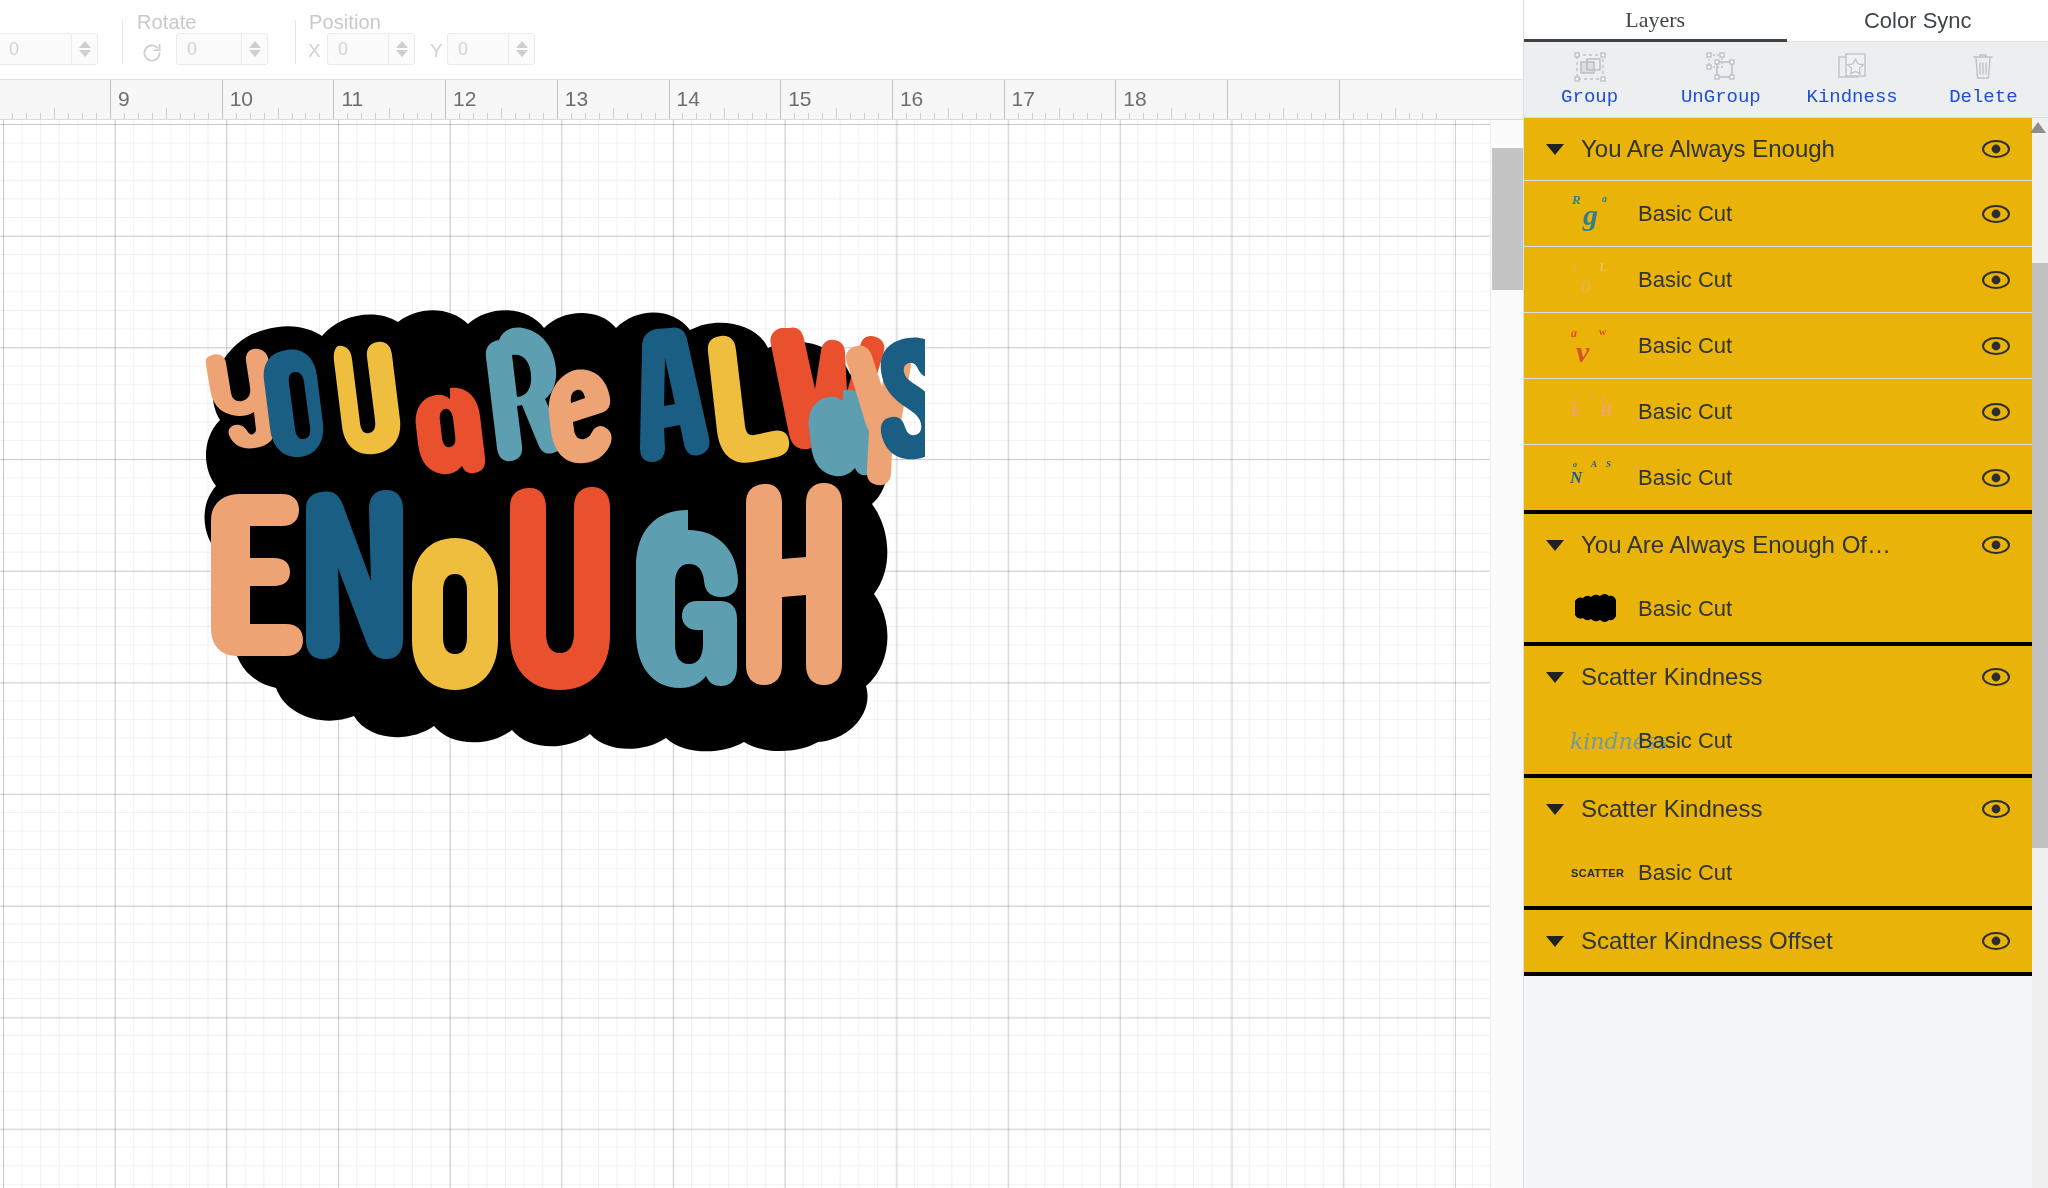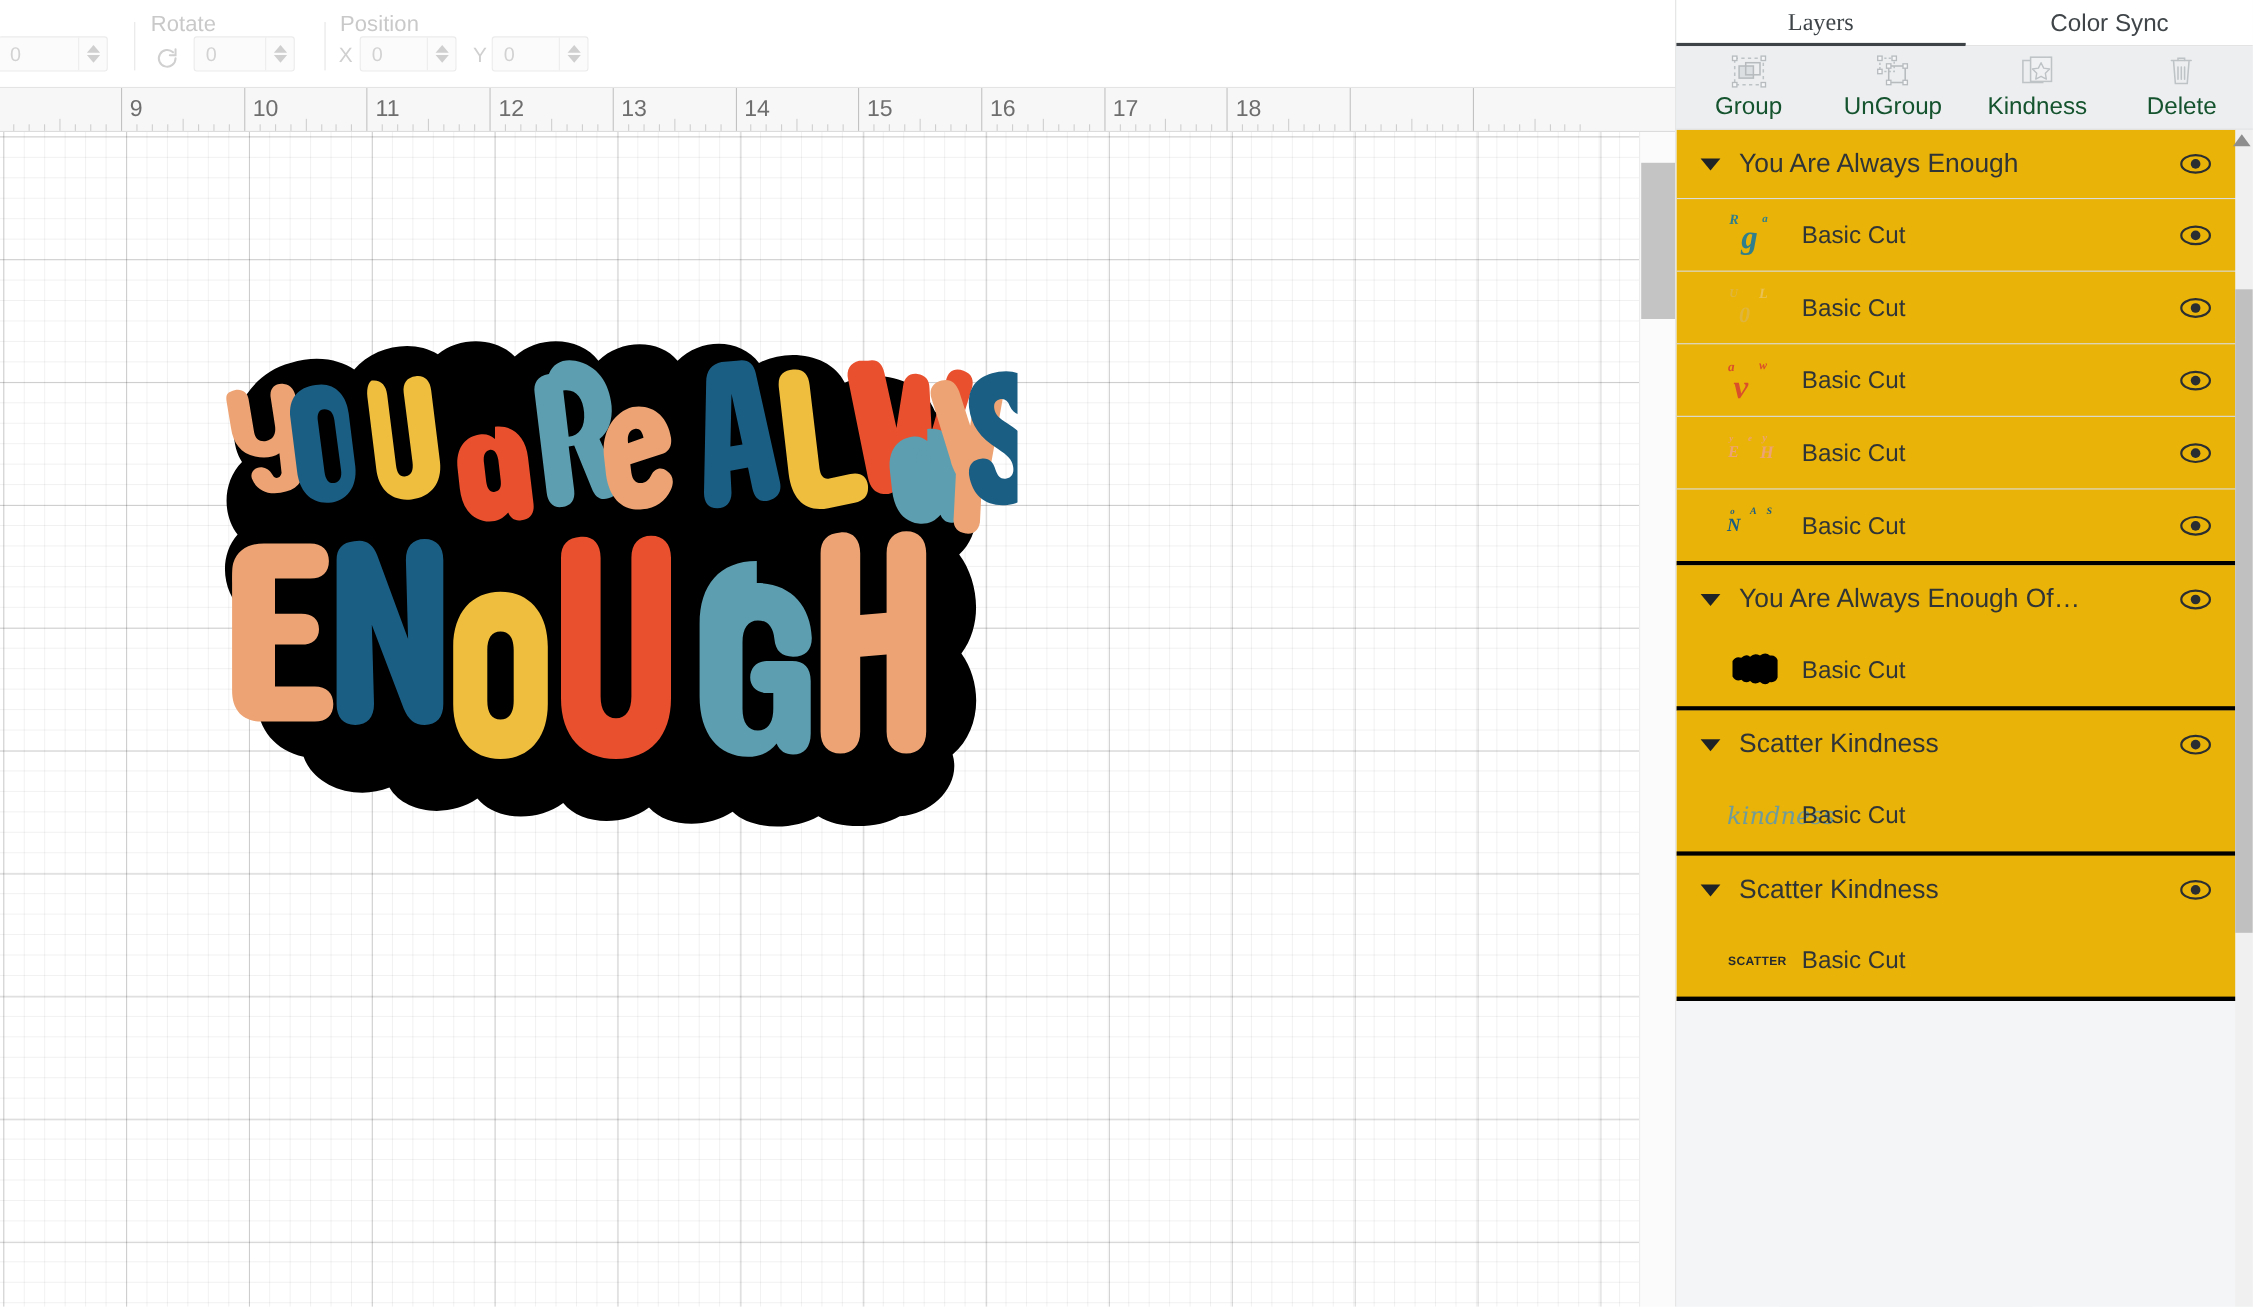--- a/index.html
+++ b/index.html
@@ -151,21 +151,21 @@
     display: flex;
   }
   .pact {
     flex: 1;
     display: flex; flex-direction: column;
     align-items: center; justify-content: center;
     gap: 4px;
     cursor: default;
   }
   .pact .pa-icon { width: 34px; height: 30px; opacity: .55; }
-  .pact .pa-label { font-size: 22px; color: #14532d; }
+  .pact .pa-label { font-size: 19px; color: #1d4ed8; font-family: Liberation Mono, monospace; }
 
   #layers-scroll {
     position: absolute; left: 0; top: 118px;
     width: 525px; height: 1070px;
     background: #f4f5f7;
     overflow: hidden;
   }
   #layers-list {
     position: absolute; left: 0; top: 0;
     width: 509px;
@@ -715,20 +715,32 @@
           <div class="layer-row" style="border-top:none;text-align:center;">
             <span class="thumb">
               <svg viewBox="0 0 54 48">
                 <text x="1" y="28" font-family="'Liberation Sans',sans-serif" font-size="11" font-weight="bold" letter-spacing="0.3" fill="#262a2d">SCATTER</text>
               </svg>
             </span>
             <span class="layer-name">Basic Cut</span>
           </div>
         </div>
 
+        <div class="group-block">
+          <div class="group-head">
+            <span class="caret"></span>
+            <span class="group-title">Scatter Kindness Offset</span>
+            <span class="eye">
+              <svg viewBox="0 0 30 20">
+                  <ellipse cx="15" cy="10" rx="13" ry="8" fill="none" stroke="#2a2e31" stroke-width="2"></ellipse>
+                  <circle cx="15" cy="10" r="4.4" fill="#2a2e31"></circle>
+                </svg>
+            </span>
+          </div>
+        </div>
 
       </div>
     </div>
 
     <div id="panel-scroll-track">
       <div id="panel-scroll-thumb"></div>
     </div>
     <div id="panel-scroll-up"></div>
   </div>
 </div>

